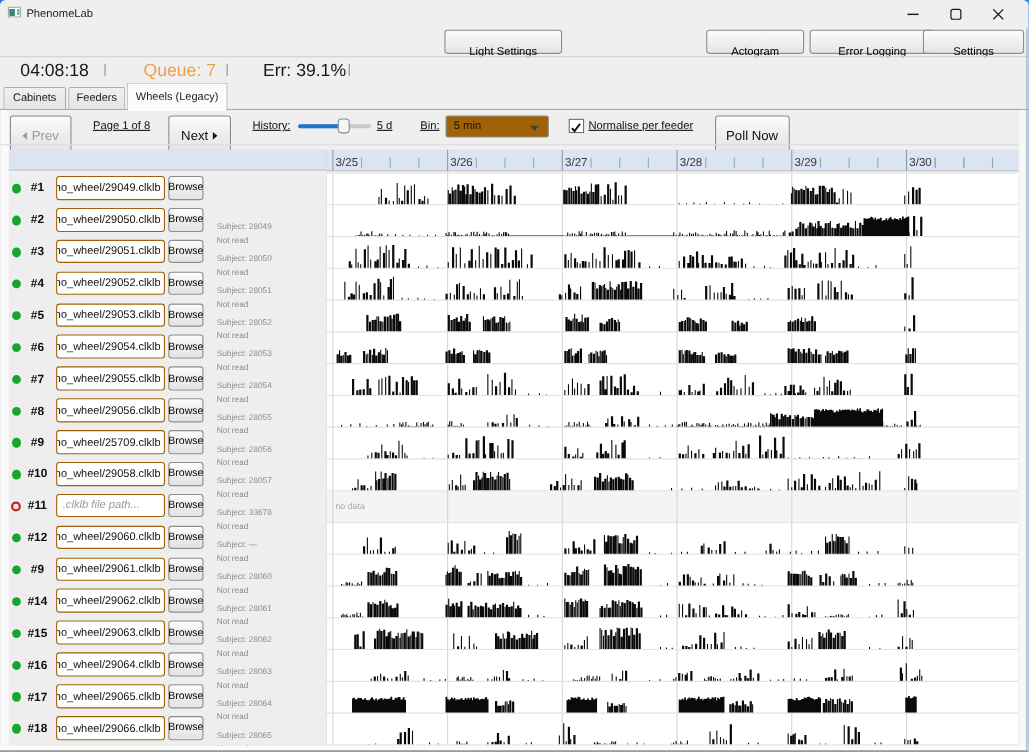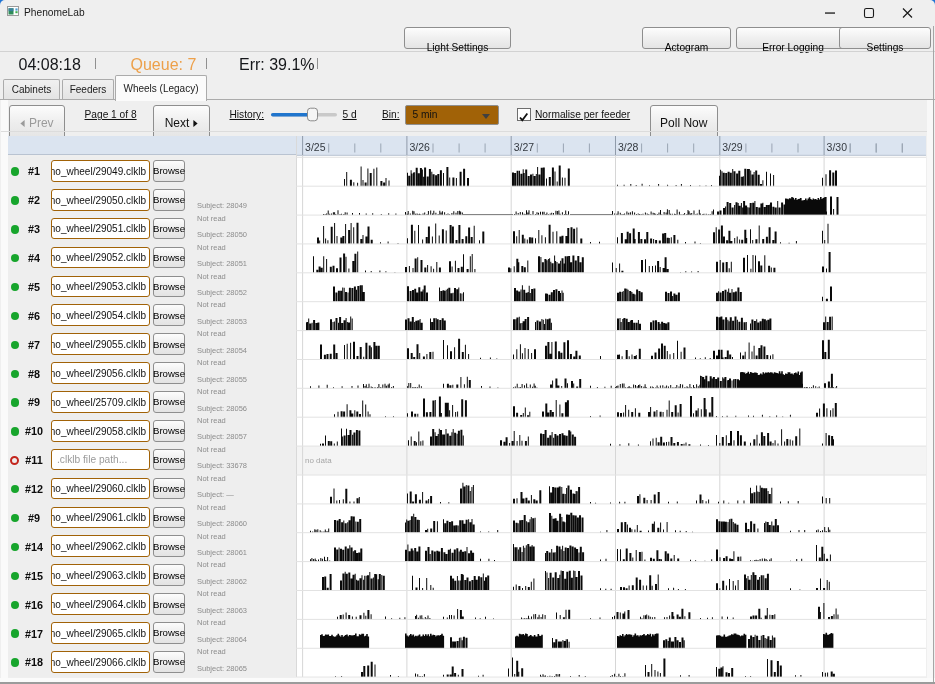--- a/index.html
+++ b/index.html
@@ -21,21 +21,21 @@
 .row { position:absolute; left:0; width:296px; height:28.88px; }
 .dot { position:absolute; left:10.5px; top:10.1px; width:8.4px; height:8.4px; border-radius:50%;
   background:#17a52c; }
 .ring { position:absolute; left:10px; top:9.6px; width:9.4px; height:9.4px; border-radius:50%;
   border:2.2px solid #c3251c; background:transparent; }
 .num { position:absolute; left:20px; top:8.2px; width:28px; text-align:center; font-size:10.8px;
   font-weight:bold; color:#0c0c0c; }
 .inp { position:absolute; left:51px; top:2.8px; width:98.5px; height:21.6px; background:#fff;
   border:1px solid #a16207; border-radius:3px; overflow:hidden; }
 .pv { position:absolute; right:2.5px; top:4.6px; font-size:10px; color:#111; white-space:nowrap; }
-.ph { position:absolute; left:5px; top:4.4px; font-size:10.2px; color:#9a9a9a; white-space:nowrap; }
+.ph { position:absolute; left:5px; top:4.4px; font-size:10.2px; color:#9a9a9a; white-space:nowrap;font-style:italic; }
 .browse { position:absolute; left:153px; top:2.8px; width:32px; height:21.6px;
   border:1px solid #8e8e8e; border-radius:3px; background:linear-gradient(#fcfcfc,#eee 48%,#e3e3e3);
   font-size:9.6px; color:#000; display:flex; align-items:center; justify-content:center; }
 .sub { position:absolute; left:197px; top:2.2px; font-size:7.5px; color:#8c8c8c; line-height:12.4px;margin-top:41px; }
 </style></head><body>
 <div class="win">
 
   <svg width="12" height="10" viewBox="0 0 12 10" style="position:absolute;left:7px;top:6px">
       <rect x="0.5" y="0.5" width="11" height="9" fill="#fff" stroke="#9a9a9a"></rect>
       <rect x="1.5" y="2.2" width="5" height="6.3" fill="#2e8b57"></rect>

